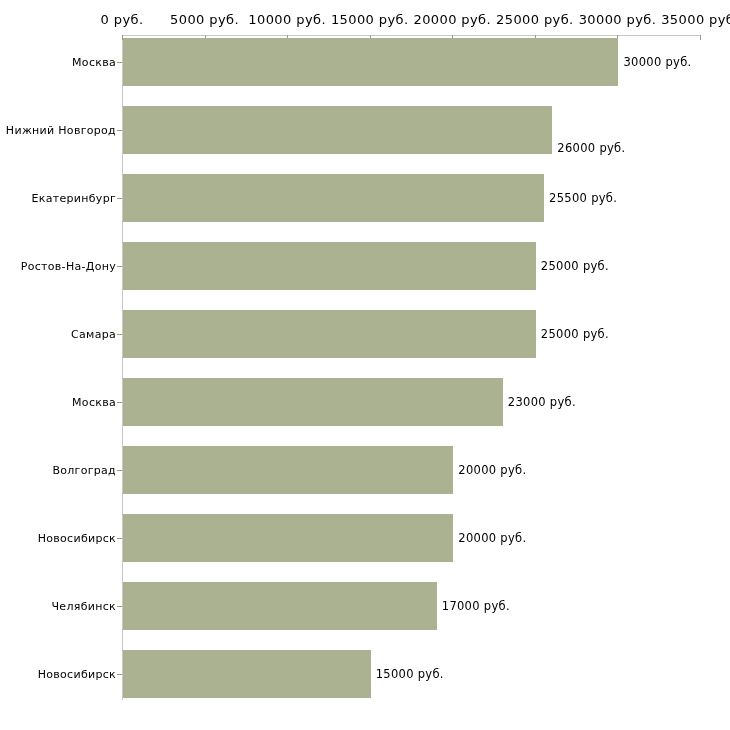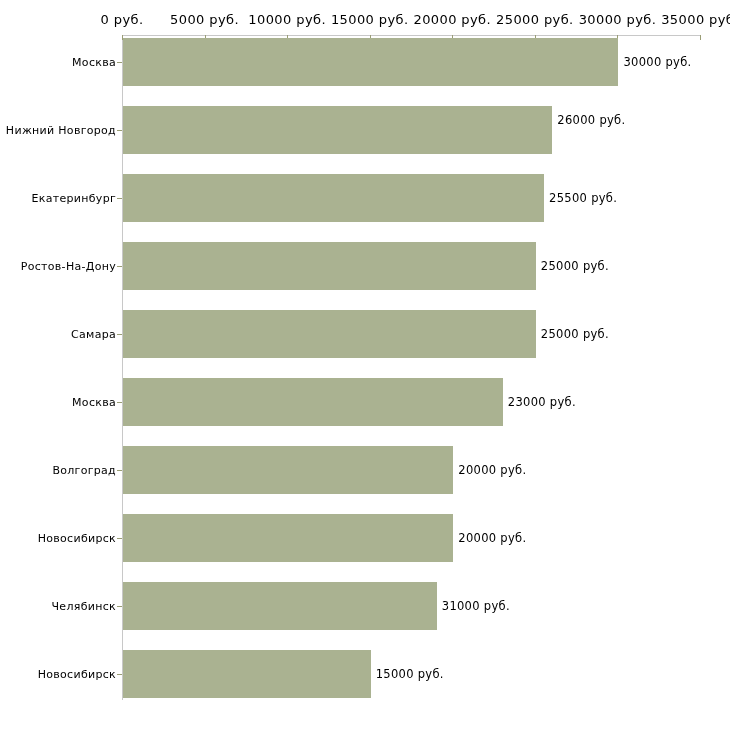--- a/index.html
+++ b/index.html
@@ -137,32 +137,32 @@
       <div class="ytick" style="top: 606px;"></div>
       <div class="ytick-label" style="top: 606px;">Челябинск</div>
       <div class="ytick" style="top: 674px;"></div>
       <div class="ytick-label" style="top: 674px;">Новосибирск</div>
     </div>
 
   <div id="bars-layer">
       <div class="bar" style="top: 38px; height: 48px; width: 495.429px; background: rgb(170, 178, 145);"></div>
       <div class="bar-value-label" style="left: 623.429px; top: 62px;">30000 руб.</div>
       <div class="bar" style="top: 106px; height: 48px; width: 429.371px; background: rgb(170, 178, 145);"></div>
-      <div class="bar-value-label" style="left: 557.371px; top: 120px;">26000 руб.</div>
+      <div class="bar-value-label" style="left: 557.371px; top: 148px;">26000 руб.</div>
       <div class="bar" style="top: 174px; height: 48px; width: 421.114px; background: rgb(170, 178, 145);"></div>
       <div class="bar-value-label" style="left: 549.114px; top: 198px;">25500 руб.</div>
       <div class="bar" style="top: 242px; height: 48px; width: 412.857px; background: rgb(170, 178, 145);"></div>
       <div class="bar-value-label" style="left: 540.857px; top: 266px;">25000 руб.</div>
       <div class="bar" style="top: 310px; height: 48px; width: 412.857px; background: rgb(170, 178, 145);"></div>
       <div class="bar-value-label" style="left: 540.857px; top: 334px;">25000 руб.</div>
       <div class="bar" style="top: 378px; height: 48px; width: 379.829px; background: rgb(170, 178, 145);"></div>
       <div class="bar-value-label" style="left: 507.829px; top: 402px;">23000 руб.</div>
       <div class="bar" style="top: 446px; height: 48px; width: 330.286px; background: rgb(170, 178, 145);"></div>
       <div class="bar-value-label" style="left: 458.286px; top: 470px;">20000 руб.</div>
       <div class="bar" style="top: 514px; height: 48px; width: 330.286px; background: rgb(170, 178, 145);"></div>
       <div class="bar-value-label" style="left: 458.286px; top: 538px;">20000 руб.</div>
       <div class="bar" style="top: 582px; height: 48px; width: 313.771px; background: rgb(170, 178, 145);"></div>
-      <div class="bar-value-label" style="left: 441.771px; top: 606px;">31000 руб.</div>
+      <div class="bar-value-label" style="left: 441.771px; top: 606px;">17000 руб.</div>
       <div class="bar" style="top: 650px; height: 48px; width: 247.714px; background: rgb(170, 178, 145);"></div>
       <div class="bar-value-label" style="left: 375.714px; top: 674px;">15000 руб.</div>
     </div>
 
 </div>
 
 </body></html>

